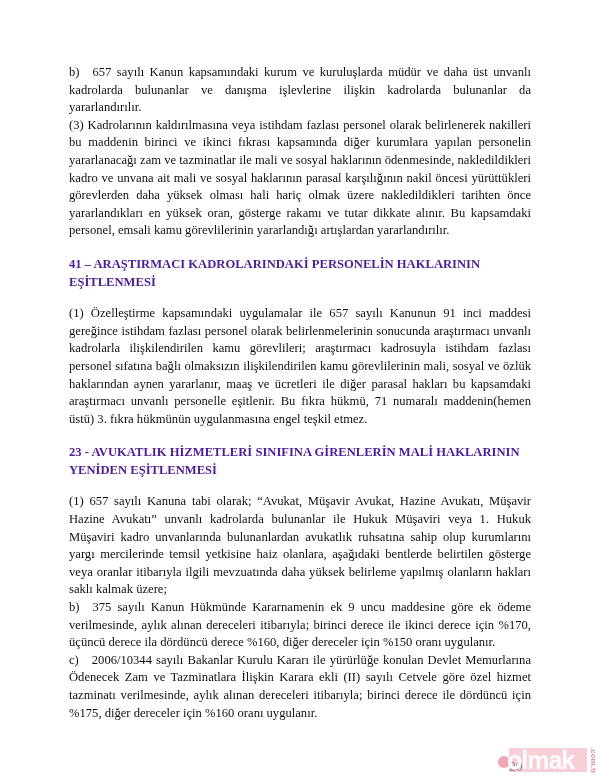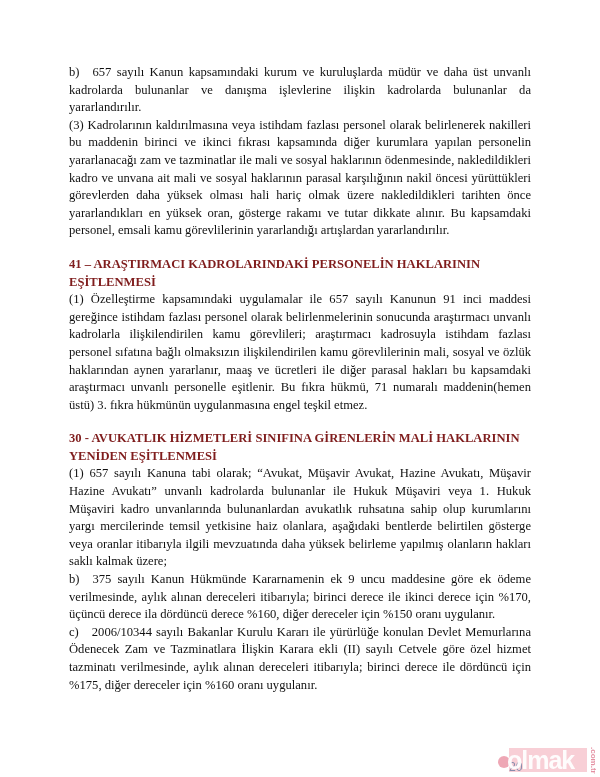--- a/index.html
+++ b/index.html
@@ -38,31 +38,31 @@
     color: #111111;
     hyphens: none;
   }
   .heading {
     margin: 0;
     text-align: justify;
     text-justify: inter-word;
     font-size: 12.6px;
     line-height: 17.6px;
     font-weight: bold;
-    color: #7f1d1d;
+    color: #4c1d95;
   }
   .heading-break {
     display: inline-block;
     width: 100%;
   }
   .gap-before-heading {
     margin-top: 16px;
   }
   .gap-before-para {
-    margin-top: 0px;
+    margin-top: 14px;
   }
   .marker-gap {
     display: inline-block;
     width: 13px;
   }
   .page-number {
     position: absolute;
     left: 509px;
     top: 760px;
     font-size: 12.2px;
@@ -133,21 +133,21 @@
   <div class="content">
 
     <p class="para"><span>b)</span><span class="marker-gap"></span><span>657 sayılı Kanun kapsamındaki kurum ve kuruluşlarda müdür ve daha üst unvanlı kadrolarda bulunanlar ve danışma işlevlerine ilişkin kadrolarda bulunanlar da yararlandırılır.</span></p>
 
     <p class="para"><span>(3) Kadrolarının kaldırılmasına veya istihdam fazlası personel olarak belirlenerek nakilleri bu maddenin birinci ve ikinci fıkrası kapsamında diğer kurumlara yapılan personelin yararlanacağı zam ve tazminatlar ile mali ve sosyal haklarının ödenmesinde, nakledildikleri kadro ve unvana ait mali ve sosyal haklarının parasal karşılığının nakil öncesi yürüttükleri görevlerden daha yüksek olması hali hariç olmak üzere nakledildikleri tarihten önce yararlandıkları en yüksek oran, gösterge rakamı ve tutar dikkate alınır. Bu kapsamdaki personel, emsali kamu görevlilerinin yararlandığı artışlardan yararlandırılır.</span></p>
 
     <p class="heading gap-before-heading"><span class="heading-break">41 – ARAŞTIRMACI KADROLARINDAKİ PERSONELİN HAKLARININ</span><span>EŞİTLENMESİ</span></p>
 
     <p class="para gap-before-para"><span>(1) Özelleştirme kapsamındaki uygulamalar ile 657 sayılı Kanunun 91 inci maddesi gereğince istihdam fazlası personel olarak belirlenmelerinin sonucunda araştırmacı unvanlı kadrolarla ilişkilendirilen kamu görevlileri; araştırmacı kadrosuyla istihdam fazlası personel sıfatına bağlı olmaksızın ilişkilendirilen kamu görevlilerinin mali, sosyal ve özlük haklarından aynen yararlanır, maaş ve ücretleri ile diğer parasal hakları bu kapsamdaki araştırmacı unvanlı personelle eşitlenir. Bu fıkra hükmü, 71 numaralı maddenin(hemen üstü) 3. fıkra hükmünün uygulanmasına engel teşkil etmez.</span></p>
 
-    <p class="heading gap-before-heading"><span class="heading-break">30 - AVUKATLIK HİZMETLERİ SINIFINA GİRENLERİN MALİ HAKLARININ</span><span>YENİDEN EŞİTLENMESİ</span></p>
+    <p class="heading gap-before-heading"><span class="heading-break">23 - AVUKATLIK HİZMETLERİ SINIFINA GİRENLERİN MALİ HAKLARININ</span><span>YENİDEN EŞİTLENMESİ</span></p>
 
     <p class="para gap-before-para"><span>(1) 657 sayılı Kanuna tabi olarak; “Avukat, Müşavir Avukat, Hazine Avukatı, Müşavir Hazine Avukatı” unvanlı kadrolarda bulunanlar ile Hukuk Müşaviri veya 1. Hukuk Müşaviri kadro unvanlarında bulunanlardan avukatlık ruhsatına sahip olup kurumlarını yargı mercilerinde temsil yetkisine haiz olanlara, aşağıdaki bentlerde belirtilen gösterge veya oranlar itibarıyla ilgili mevzuatında daha yüksek belirleme yapılmış olanların hakları saklı kalmak üzere;</span></p>
 
 
     <p class="para"><span>b)</span><span class="marker-gap"></span><span>375 sayılı Kanun Hükmünde Kararnamenin ek 9 uncu maddesine göre ek ödeme verilmesinde, aylık alınan dereceleri itibarıyla; birinci derece ile ikinci derece için %170, üçüncü derece ila dördüncü derece %160, diğer dereceler için %150 oranı uygulanır.</span></p>
 
     <p class="para"><span>c)</span><span class="marker-gap"></span><span>2006/10344 sayılı Bakanlar Kurulu Kararı ile yürürlüğe konulan Devlet Memurlarına Ödenecek Zam ve Tazminatlara İlişkin Karara ekli (II) sayılı Cetvele göre özel hizmet tazminatı verilmesinde, aylık alınan dereceleri itibarıyla; birinci derece ile dördüncü için %175, diğer dereceler için %160 oranı uygulanır.</span></p>
 
   </div>
 

